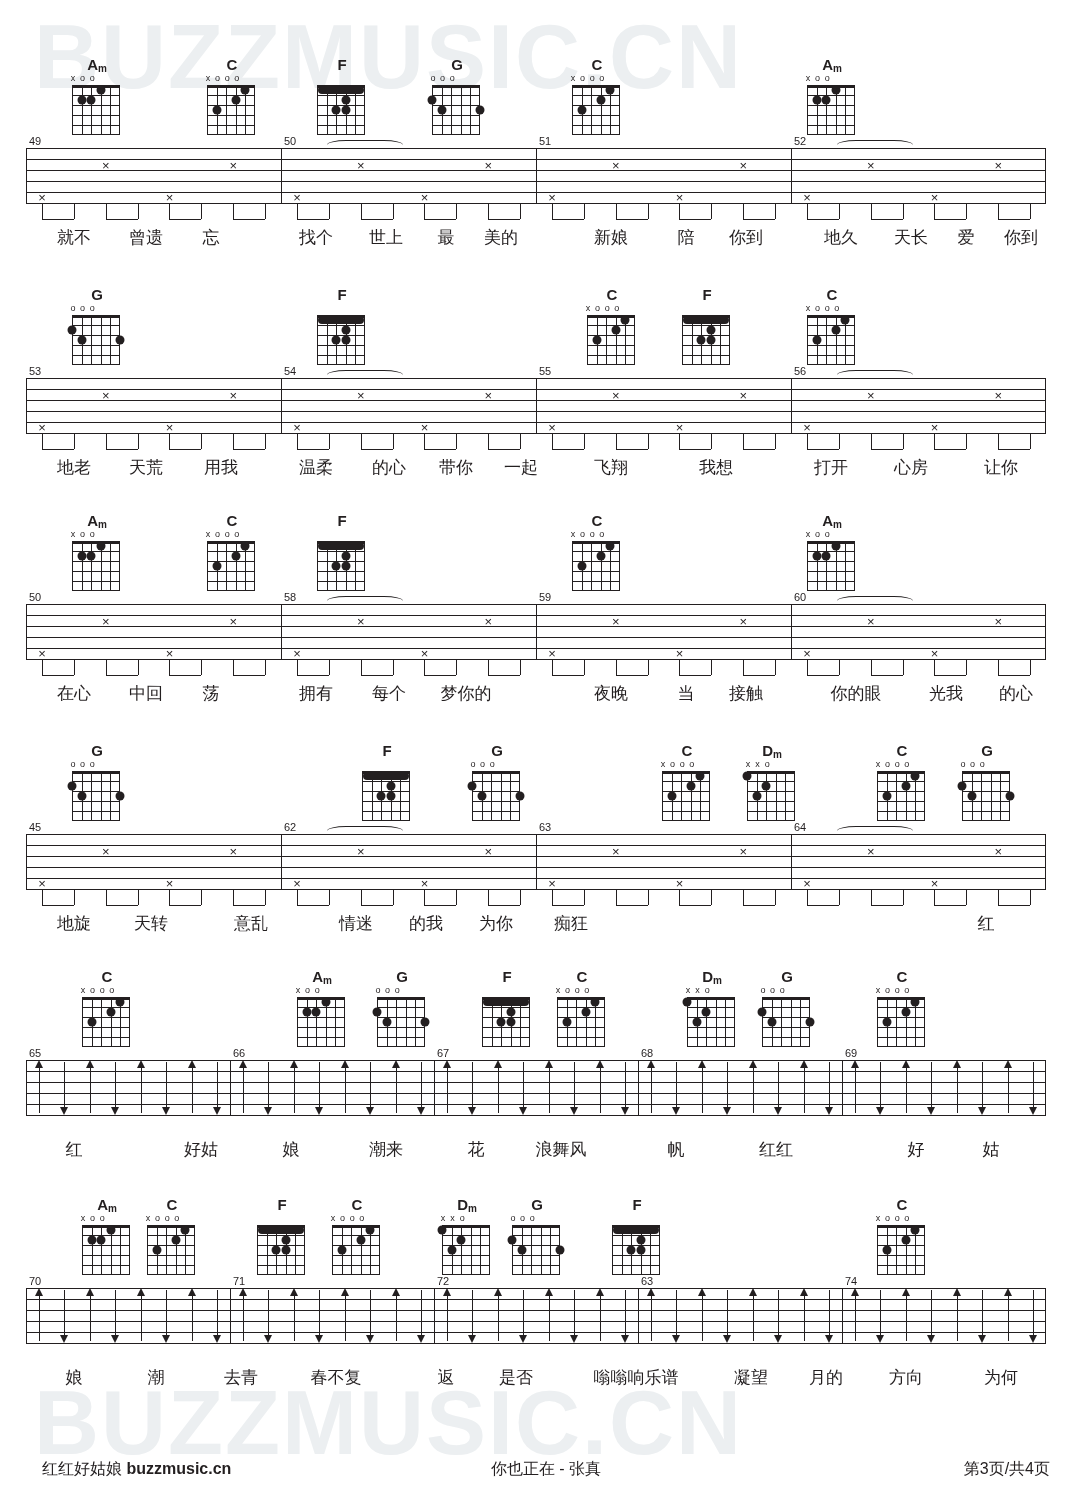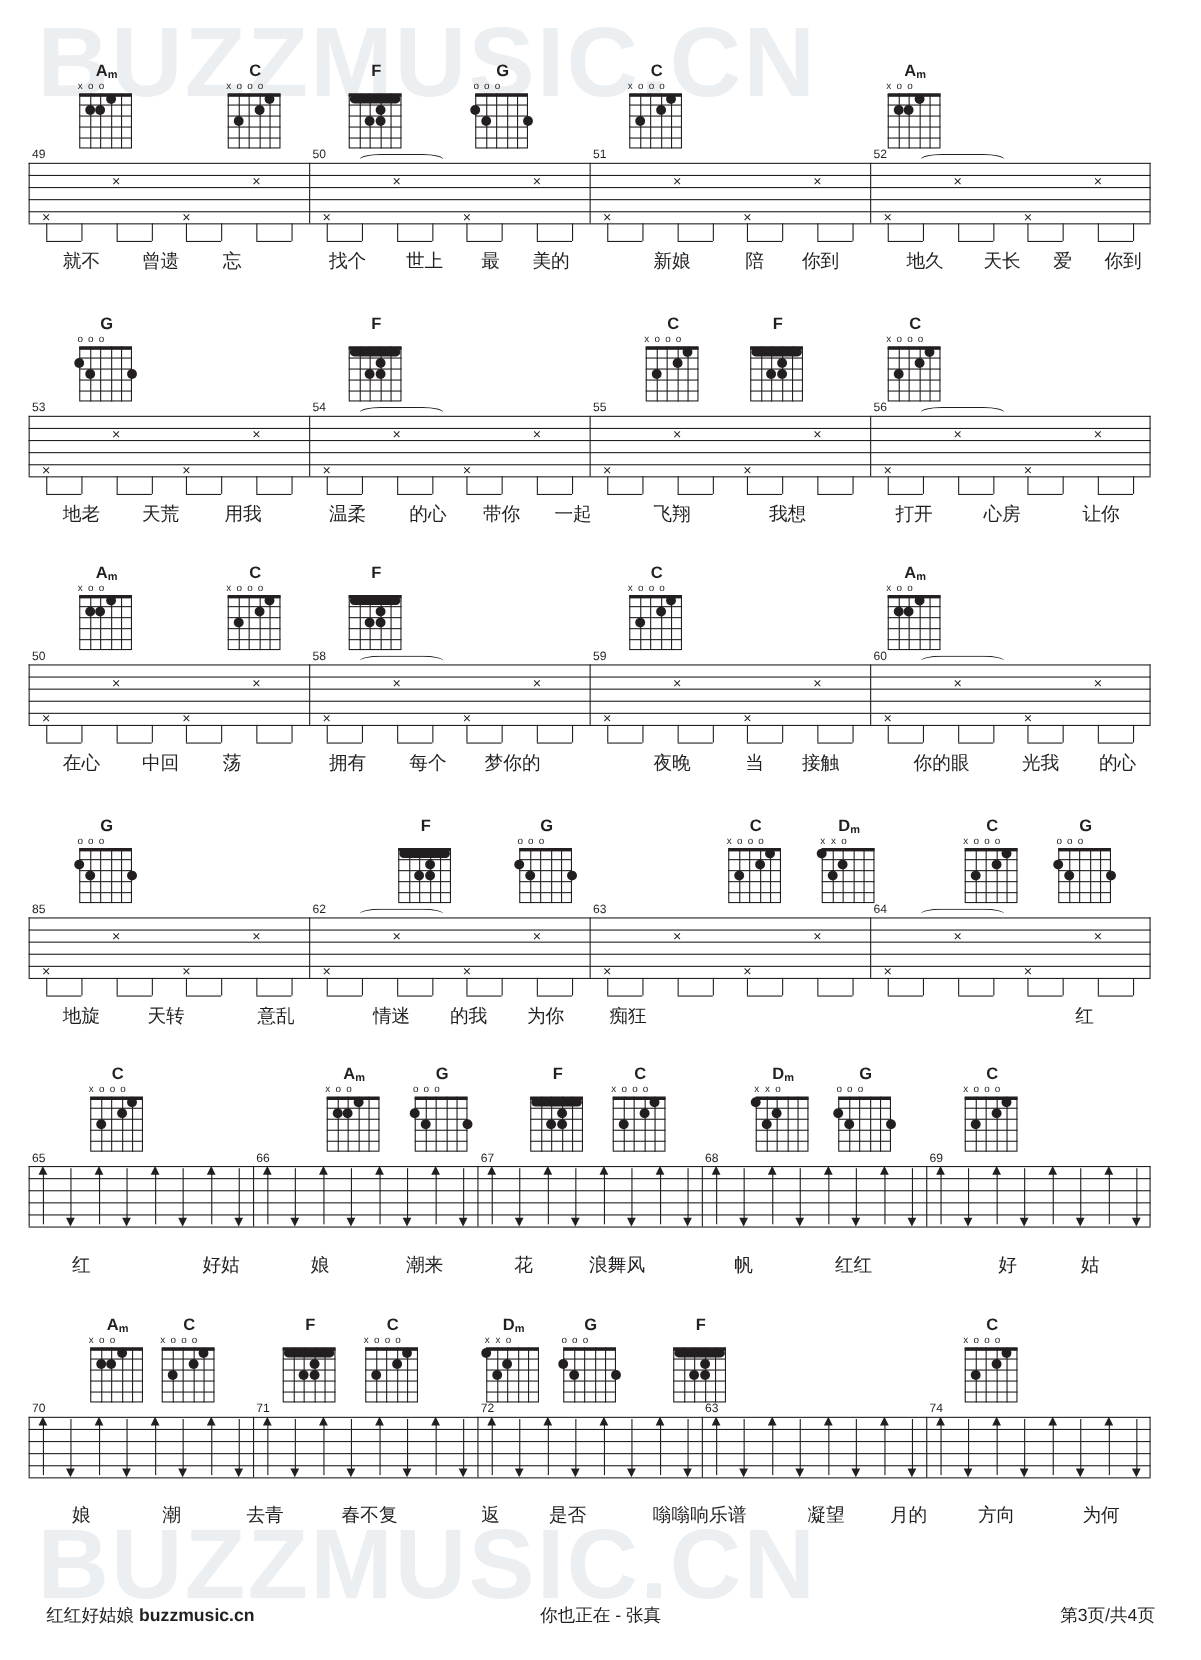--- a/index.html
+++ b/index.html
@@ -903,21 +903,21 @@
           <div class="sl" style="top:11px"></div>
           <div class="sl" style="top:22px"></div>
           <div class="sl" style="top:33px"></div>
           <div class="sl" style="top:44px"></div>
           <div class="sl" style="top:55px"></div>
           <div class="bar" style="left:0px;top:0;height:55px"></div>
           <div class="bar" style="left:255px;top:0;height:55px"></div>
           <div class="bar" style="left:510px;top:0;height:55px"></div>
           <div class="bar" style="left:765px;top:0;height:55px"></div>
           <div class="bar" style="left:1019px;top:0;height:55px"></div>
-          <div class="measnum" style="left:3px;top:-13px">85</div>
+          <div class="measnum" style="left:3px;top:-13px">45</div>
           <div class="measnum" style="left:258px;top:-13px">62</div>
           <div class="measnum" style="left:513px;top:-13px">63</div>
           <div class="measnum" style="left:768px;top:-13px">64</div>
           <div class="stem" style="left:15.9375px;top:55px;height:16px"></div>
           <div class="beam" style="left:15.9375px;top:71px;width:31.875px"></div>
           <div class="xmark" style="left:15.9375px;top:49px">×</div>
           <div class="stem" style="left:47.8125px;top:55px;height:16px"></div>
           <div class="stem" style="left:79.6875px;top:55px;height:16px"></div>
           <div class="beam" style="left:79.6875px;top:71px;width:31.875px"></div>
           <div class="xmark" style="left:79.6875px;top:16.5px">×</div>

